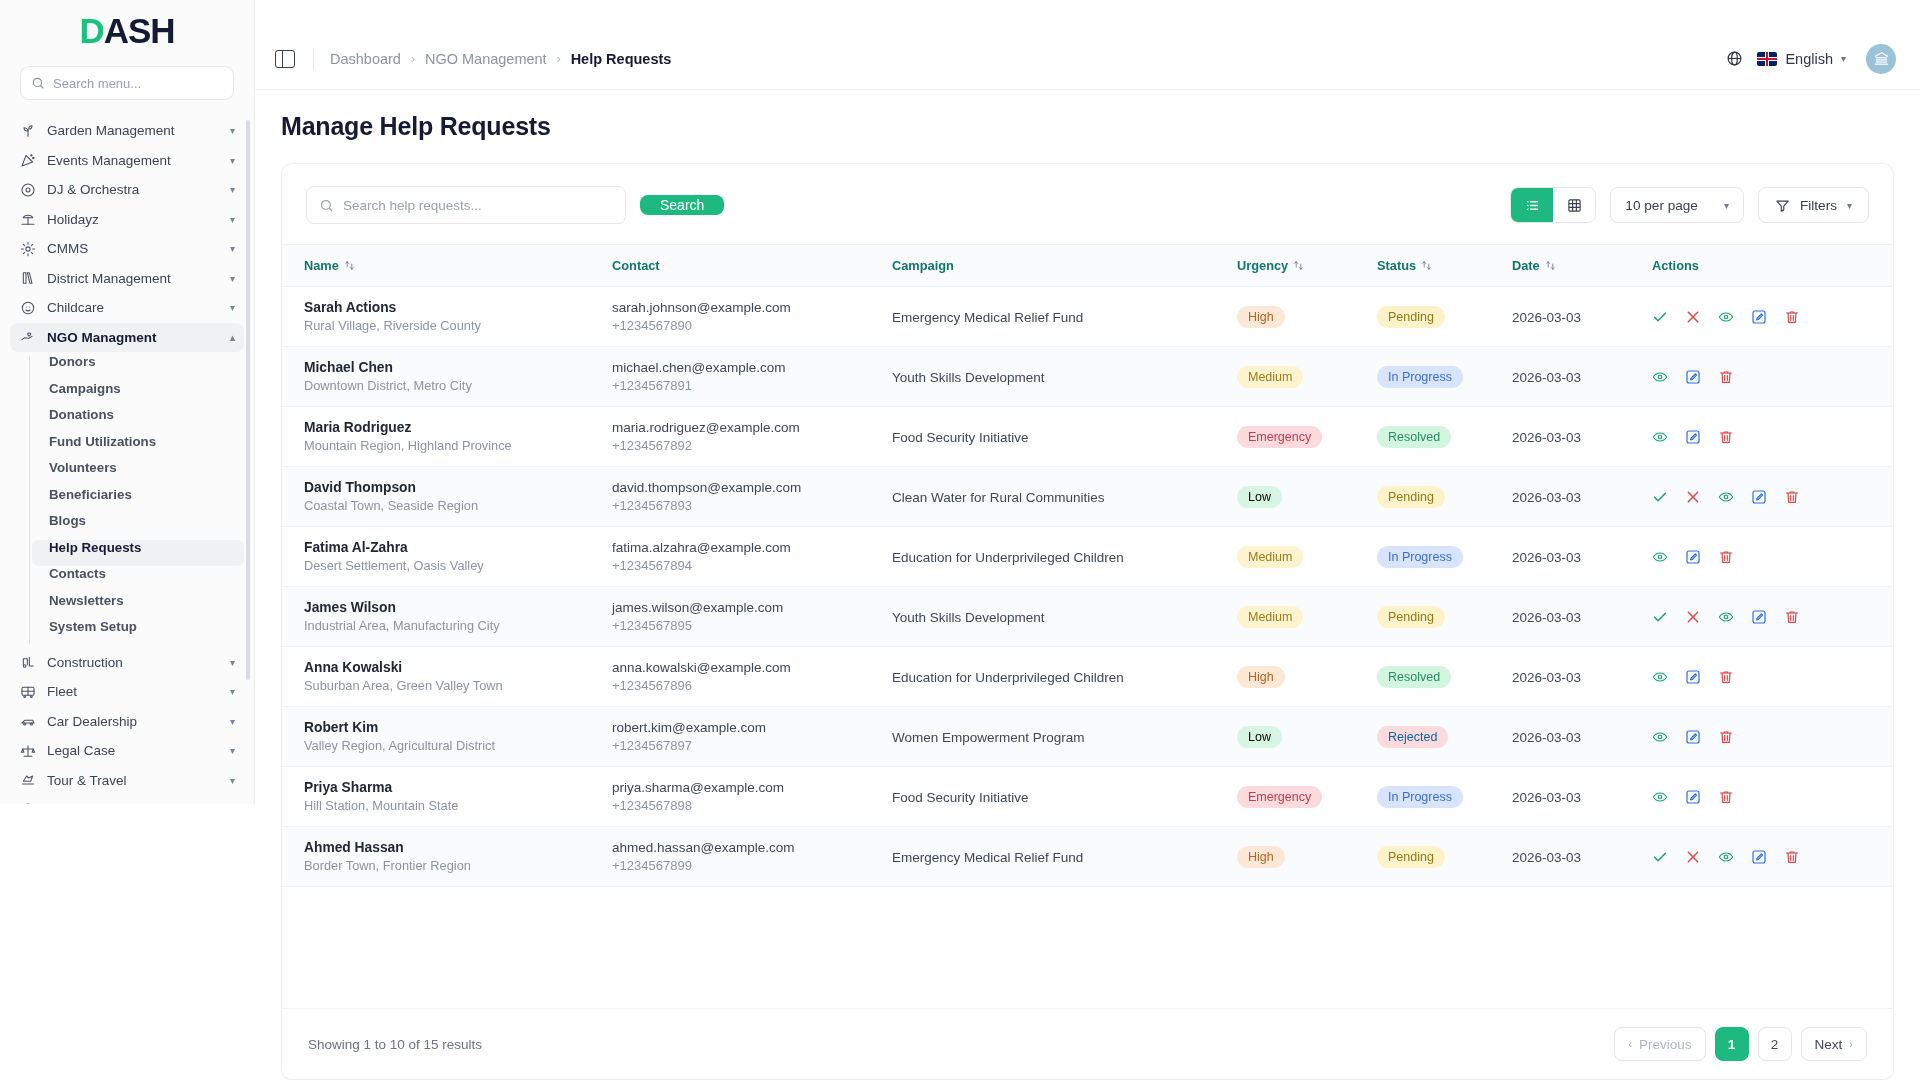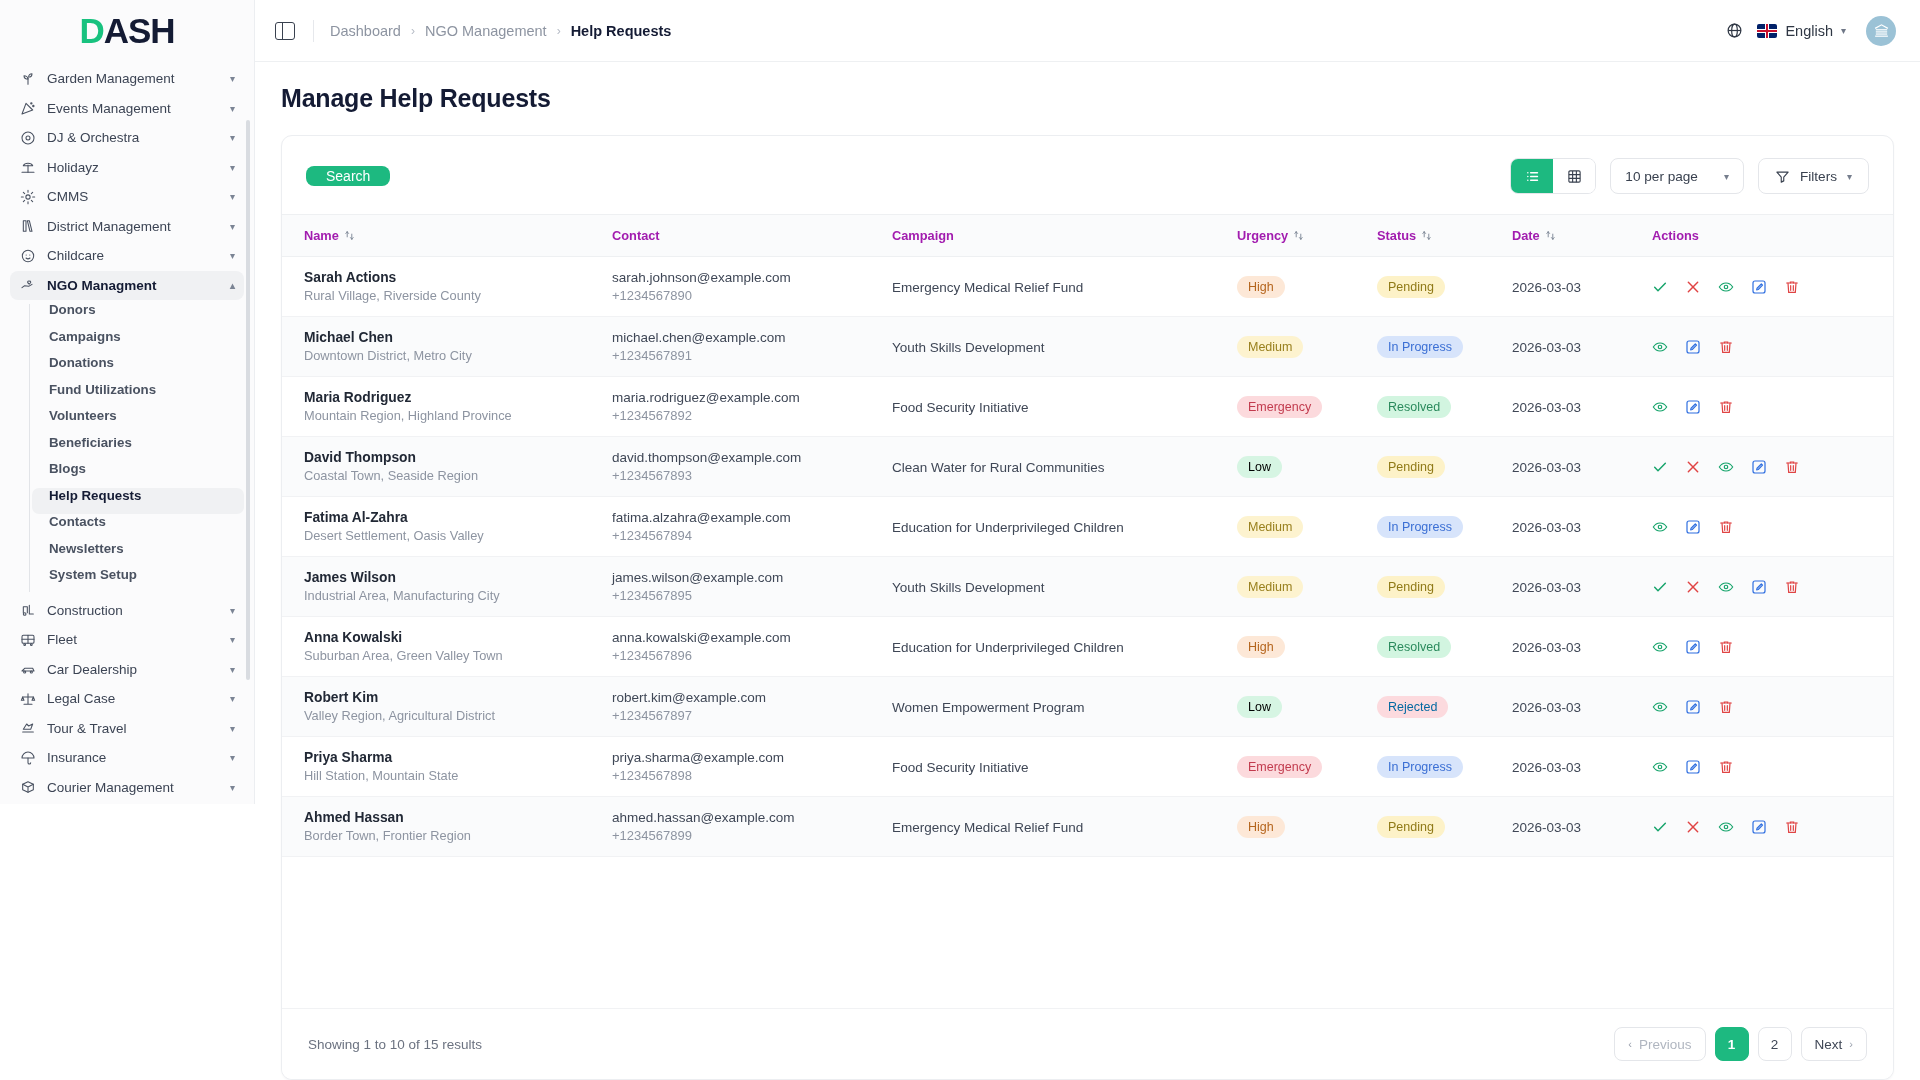--- a/index.html
+++ b/index.html
@@ -56,21 +56,21 @@
   .sub-mi.active { background:#f0f1f3; color:#141b34; }
   .sb-scroll {
     position:absolute; right: 4px; top: 120px; width: 4px; height: 560px;
     background:#d9dce1; border-radius:3px;
   }
 
   
   .main { flex:1; display:flex; flex-direction:column; height:1080px; background:#fff; min-width:0; }
   .topbar {
     height: 62px; flex:0 0 62px; display:flex; align-items:center;
-    padding: 0 24px 0 20px; border-bottom:1px solid #eef0f2; background:#fff;
+    padding: 0 24px 0 20px; border-bottom:1px solid #eef0f2; background:#fff;margin-top:28px;
   }
   .panel-icon {
     width:20px; height:18px; border:1.6px solid #39414f; border-radius:3px;
     position:relative; cursor:pointer;
   }
   .panel-icon:after { content:""; position:absolute; left:5.5px; top:0; bottom:0; width:1.6px; background:#39414f; }
   .vdiv { width:1px; height:22px; background:#e6e8ec; margin: 0 16px 0 18px; }
   .bc { display:flex; align-items:center; gap:10px; font-size:14.5px; }
   .bc .crumb { color:#8d94a1; cursor:pointer; }
   .bc .crumb.cur { color:#141b34; font-weight:600; cursor:default; }
@@ -132,21 +132,21 @@
   .filters {
     height:36px; border:1px solid #e4e6ea; border-radius:8px; background:#fff;
     display:flex; align-items:center; gap:10px; padding: 0 16px; cursor:pointer;
     font-size:13.6px; color:#39414f;
   }
 
   
   .tbl-wrap { flex:1; overflow:hidden; position:relative; }
   table { width:100%; border-collapse: collapse; table-layout: fixed; }
   thead th {
-    background:#fafbfc; text-align:left; font-size:12.8px; color:#a21caf;
+    background:#fafbfc; text-align:left; font-size:12.8px; color:#0f766e;
     font-weight:600; padding: 13px 10px; border-top:1px solid #eef0f2;
     border-bottom:1px solid #eef0f2; white-space:nowrap;
   }
   thead th .sorter { display:inline-flex; align-items:center; gap:5px; cursor:pointer; }
   td { padding: 13px 10px; border-bottom:1px solid #f1f2f4; vertical-align: middle; }
   tbody tr.alt td { background:#fafbfc; }
   .c-name { padding-left: 22px; }
   .nm { font-size:13.8px; font-weight:700; color:#212835; }
   .sub { font-size:12.8px; color:#8d94a1; margin-top:3px; }
   .em { font-size:13.5px; color:#3f4756; }
@@ -186,20 +186,29 @@
 </style>
 </head>
 <body>
 
 <div class="app">
 
   <aside class="sidebar">
     <div class="logo-area">
       <div class="logo"><span class="d">D</span><span>ASH</span></div>
     </div>
+    <div class="search-wrap">
+      <div class="search-box">
+        <svg width="14" height="14" viewBox="0 0 24 24" fill="none" stroke="#8d94a1" stroke-width="2">
+            <circle cx="11" cy="11" r="7"></circle>
+            <line x1="16.5" y1="16.5" x2="21" y2="21"></line>
+          </svg>
+        <span class="ph">Search menu...</span>
+      </div>
+    </div>
     <div class="menu" id="menu">
         <div class="mi">
           <span class="ic">
             <svg width="16" height="16" viewBox="0 0 24 24" fill="none" stroke="currentColor" stroke-width="1.6" stroke-linecap="round" stroke-linejoin="round">
               <path d="M12 20V10"></path>
               <path d="M12 12c-4 0-6-2-6-5 3 0 6 2 6 5z"></path>
               <path d="M13 9c0-3 2-5 5-5 0 3-2 5-5 5z"></path>
             </svg>
           </span>
           <span class="lbl">Garden Management</span>
@@ -449,20 +458,27 @@
             <line x1="3" y1="20" x2="21" y2="20"></line>
           </svg>
       </div>
     </div>
 
     <div class="page-title">Manage Help Requests</div>
 
     <div class="card">
 
       <div class="toolbar">
+        <div class="tb-search">
+          <svg width="15" height="15" viewBox="0 0 24 24" fill="none" stroke="#9aa1ad" stroke-width="2">
+              <circle cx="11" cy="11" r="7"></circle>
+              <line x1="16.5" y1="16.5" x2="21" y2="21"></line>
+            </svg>
+          <span class="ph">Search help requests...</span>
+        </div>
         <button class="btn-search">Search</button>
         <div class="spacer"></div>
         <div class="view-toggle">
           <div class="vt-btn on">
             <svg width="15" height="15" viewBox="0 0 24 24" fill="none" stroke="#fff" stroke-width="2.2" stroke-linecap="round">
                 <line x1="9" y1="6" x2="20" y2="6"></line>
                 <line x1="9" y1="12" x2="20" y2="12"></line>
                 <line x1="9" y1="18" x2="20" y2="18"></line>
                 <circle cx="4.5" cy="6" r="1.2" fill="#fff" stroke="none"></circle>
                 <circle cx="4.5" cy="12" r="1.2" fill="#fff" stroke="none"></circle>

